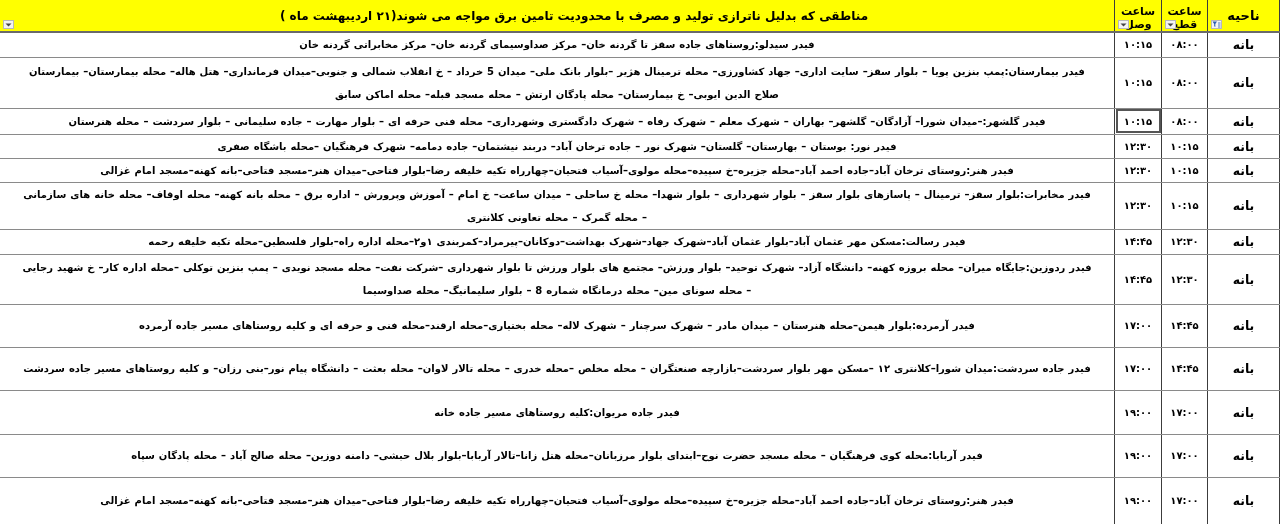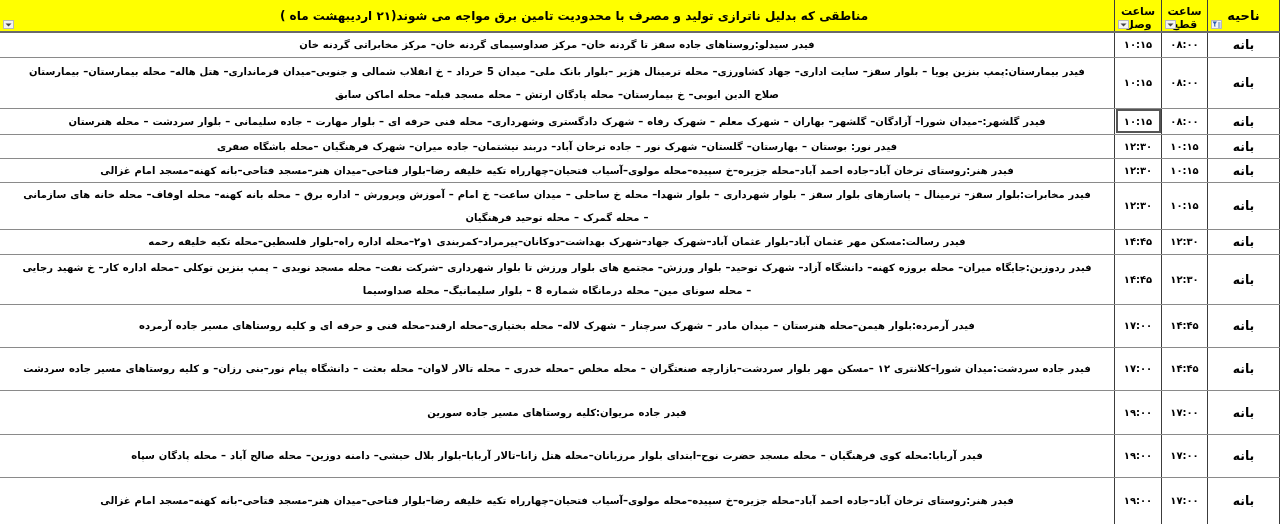--- a/index.html
+++ b/index.html
@@ -136,33 +136,33 @@
       <tr style="height:26px">
         <td class="district">بانه</td>
         <td class="time">۰۸:۰۰</td>
         <td class="time selected-cell">۱۰:۱۵</td>
         <td class="desc">فیدر گلشهر:–میدان شورا– آزادگان– گلشهر– بهاران – شهرک معلم – شهرک رفاه – شهرک دادگستری وشهرداری– محله فنی حرفه ای – بلوار مهارت – جاده سلیمانی – بلوار سردشت – محله هنرستان</td>
       </tr>
       <tr style="height:23px">
         <td class="district">بانه</td>
         <td class="time">۱۰:۱۵</td>
         <td class="time">۱۲:۳۰</td>
-        <td class="desc">فیدر نور: بوستان – بهارستان– گلستان– شهرک نور – جاده ترخان آباد– دربند نیشتمان– جاده میران– شهرک فرهنگیان –محله باشگاه صفری</td>
+        <td class="desc">فیدر نور: بوستان – بهارستان– گلستان– شهرک نور – جاده ترخان آباد– دربند نیشتمان– جاده دمامه– شهرک فرهنگیان –محله باشگاه صفری</td>
       </tr>
       <tr style="height:23px">
         <td class="district">بانه</td>
         <td class="time">۱۰:۱۵</td>
         <td class="time">۱۲:۳۰</td>
         <td class="desc">فیدر هنر:روستای ترخان آباد–جاده احمد آباد–محله جزیره–خ سپیده–محله مولوی–آسیاب فتحیان–چهارراه تکیه خلیفه رضا–بلوار فتاحی–میدان هنر–مسجد فتاحی–بانه کهنه–مسجد امام غزالی</td>
       </tr>
       <tr style="height:47px">
         <td class="district">بانه</td>
         <td class="time">۱۰:۱۵</td>
         <td class="time">۱۲:۳۰</td>
-        <td class="desc">فیدر مخابرات:بلوار سقز– ترمینال – پاسا‌زهای بلوار سقز – بلوار شهرداری – بلوار شهدا– محله خ ساحلی – میدان ساعت– خ امام – آموزش وپرورش – اداره برق – محله بانه کهنه– محله اوقاف– محله خانه های سازمانی – محله گمرک – محله توحید فرهنگیان</td>
+        <td class="desc">فیدر مخابرات:بلوار سقز– ترمینال – پاسا‌زهای بلوار سقز – بلوار شهرداری – بلوار شهدا– محله خ ساحلی – میدان ساعت– خ امام – آموزش وپرورش – اداره برق – محله بانه کهنه– محله اوقاف– محله خانه های سازمانی – محله گمرک – محله تعاونی کلانتری</td>
       </tr>
       <tr style="height:25px">
         <td class="district">بانه</td>
         <td class="time">۱۲:۳۰</td>
         <td class="time">۱۴:۴۵</td>
         <td class="desc">فیدر رسالت:مسکن مهر عثمان آباد–بلوار عثمان آباد–شهرک جهاد–شهرک بهداشت–دوکانان–پیرمراد–کمربندی ۱و۲–محله اداره راه–بلوار فلسطین–محله تکیه خلیفه رحمه</td>
       </tr>
       <tr style="height:50px">
         <td class="district">بانه</td>
         <td class="time">۱۲:۳۰</td>
@@ -178,21 +178,21 @@
       <tr style="height:43px">
         <td class="district">بانه</td>
         <td class="time">۱۴:۴۵</td>
         <td class="time">۱۷:۰۰</td>
         <td class="desc">فیدر جاده سردشت:میدان شورا–کلانتری ۱۲ –مسکن مهر بلوار سردشت–بازارچه صنعتگران – محله مخلص –محله خدری – محله تالار لاوان– محله بعثت – دانشگاه پیام نور–بنی رزان– و کلیه روستاهای مسیر جاده سردشت</td>
       </tr>
       <tr style="height:44px">
         <td class="district">بانه</td>
         <td class="time">۱۷:۰۰</td>
         <td class="time">۱۹:۰۰</td>
-        <td class="desc">فیدر جاده مریوان:کلیه روستاهای مسیر جاده سورین</td>
+        <td class="desc">فیدر جاده مریوان:کلیه روستاهای مسیر جاده خانه</td>
       </tr>
       <tr style="height:43px">
         <td class="district">بانه</td>
         <td class="time">۱۷:۰۰</td>
         <td class="time">۱۹:۰۰</td>
         <td class="desc">فیدر آربابا:محله کوی فرهنگیان – محله مسجد حضرت نوح–ابتدای بلوار مرزبانان–محله هتل زانا–تالار آربابا–بلوار بلال حبشی– دامنه دوزین– محله صالح آباد – محله پادگان سپاه</td>
       </tr>
       <tr style="height:47px">
         <td class="district">بانه</td>
         <td class="time">۱۷:۰۰</td>

